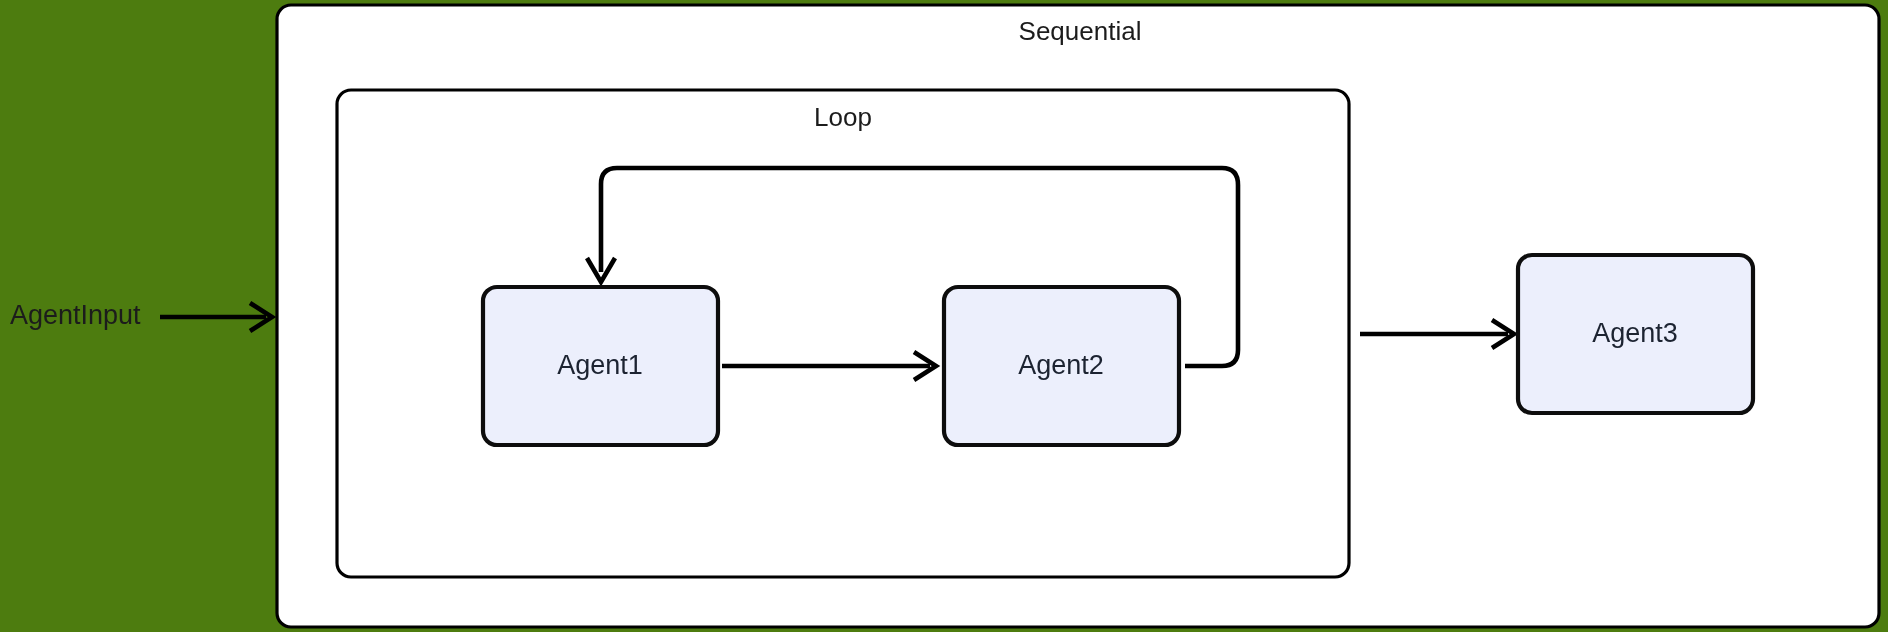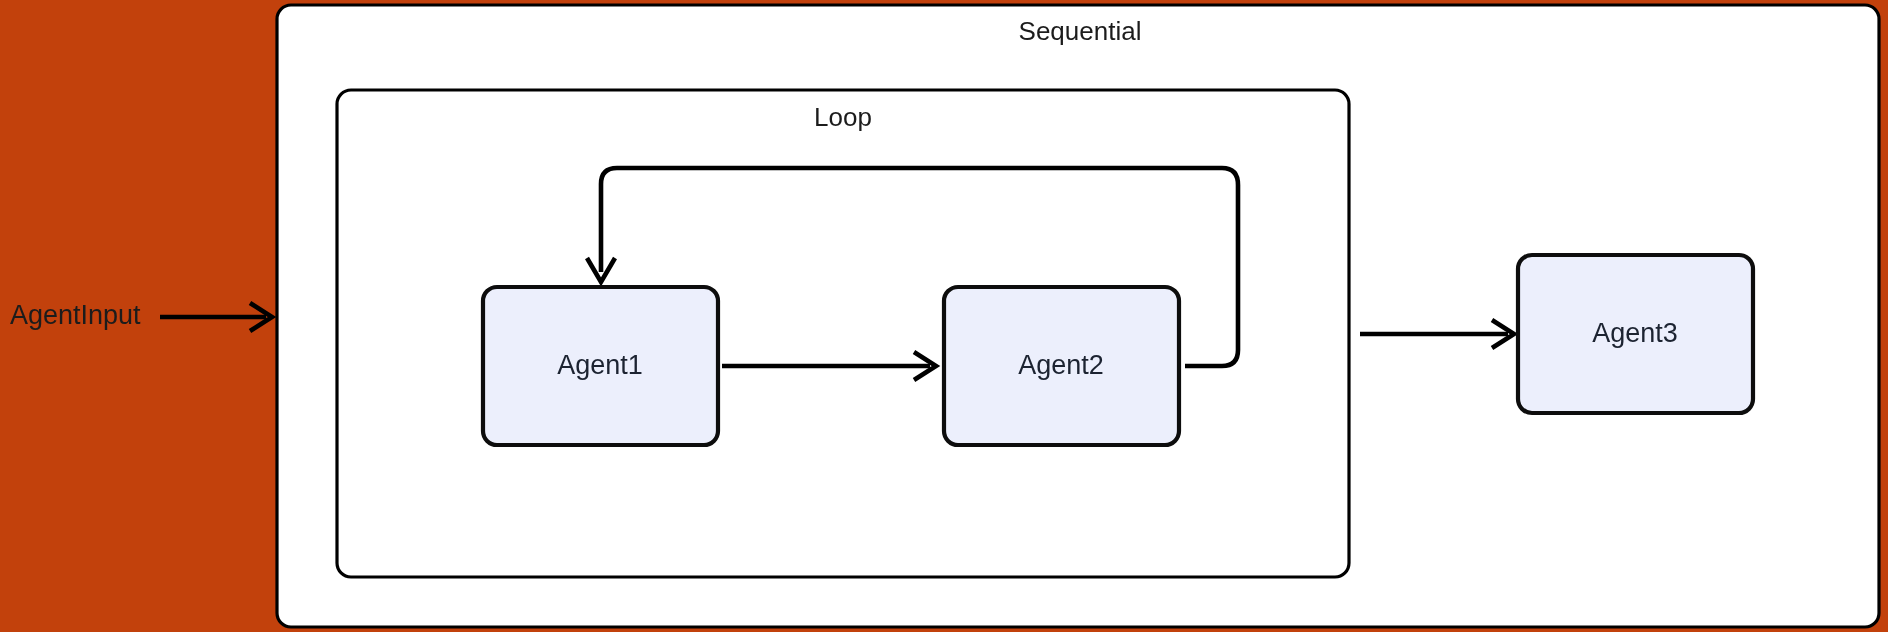--- a/index.html
+++ b/index.html
@@ -8,21 +8,21 @@
     padding: 0;
     background: #ffffff;
   }
   body {
     font-family: "Liberation Sans", "DejaVu Sans", sans-serif;
   }
   #diagram-root {
     position: relative;
     width: 1888px;
     height: 632px;
-    background: #c2410c;
+    background: #4d7c0f;
     overflow: hidden;
   }
   #diagram-svg {
     position: absolute;
     top: 0;
     left: 0;
     width: 1888px;
     height: 632px;
     display: block;
   }

